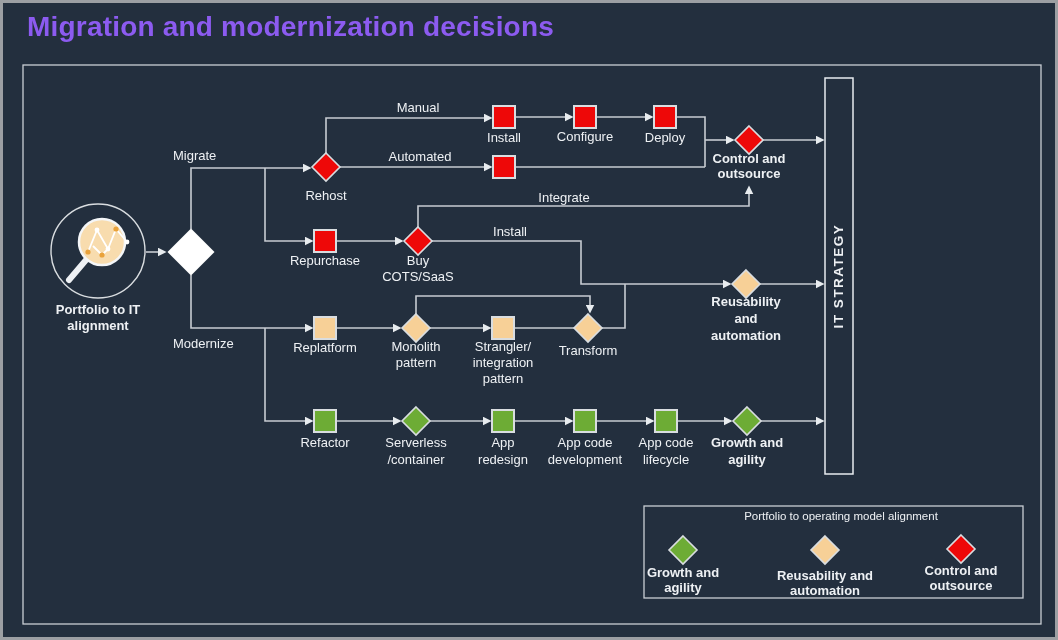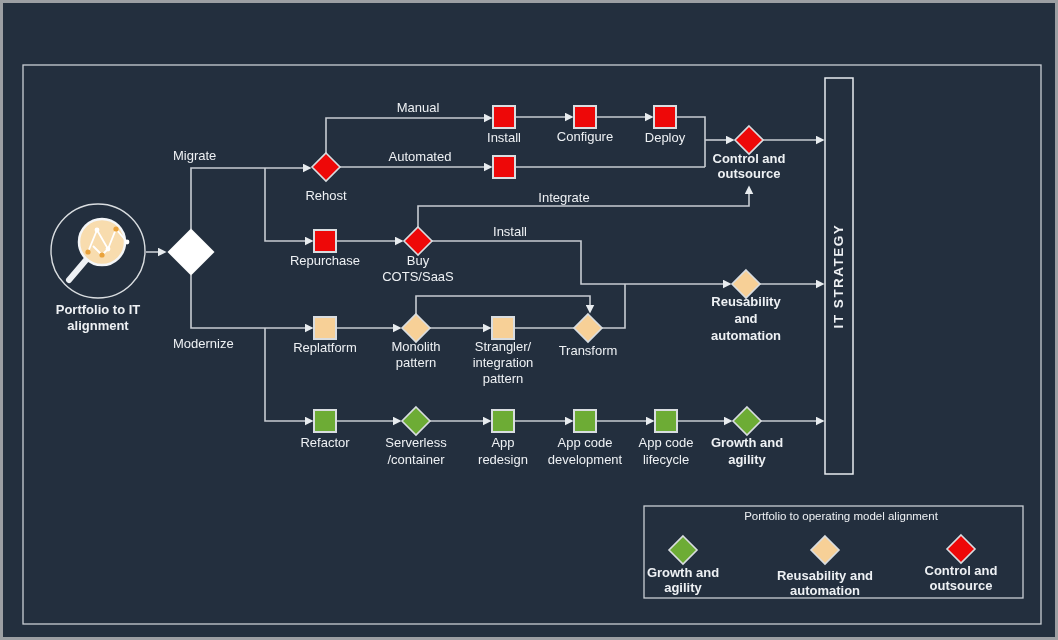--- a/index.html
+++ b/index.html
@@ -35,20 +35,21 @@
   .fill-red{fill:var(--red,#ee0808);}
   .fill-tan{fill:var(--tan,#f7d097);}
   .fill-green{fill:var(--green,#6dac35);}
   .fill-white{fill:#ffffff;}
   .itbar-text{font-size:13.5px;letter-spacing:1.5px;}
 </style>
 </head>
 <body>
 
 <div id="stage">
+  <h1 id="page-title">Migration and modernization decisions</h1>
 
   <svg width="1058" height="640" viewBox="0 0 1058 640">
     <defs>
       <marker id="arw" viewBox="0 0 10 10" refX="0.5" refY="5" markerWidth="9" markerHeight="9" markerUnits="userSpaceOnUse" orient="auto-start-reverse">
         <path d="M0,0 L10,5 L0,10 z" fill="#e8ecef"></path>
       </marker>
     </defs>
 
     <rect x="20" y="62" width="1018" height="559" class="frame"></rect>
 

